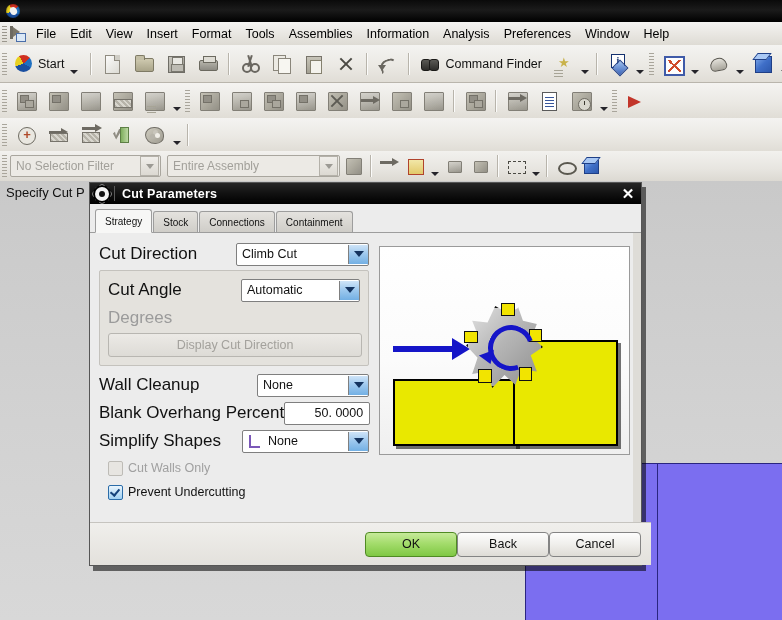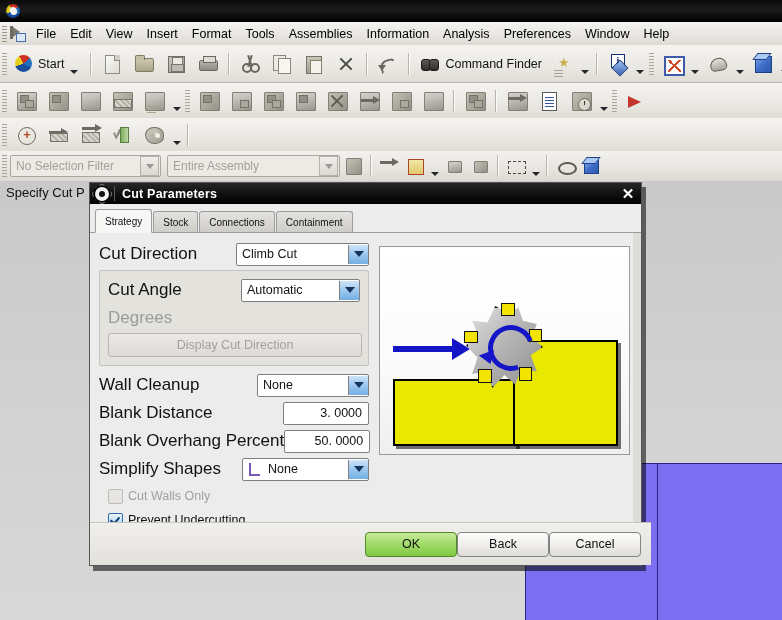--- a/index.html
+++ b/index.html
@@ -1025,24 +1025,20 @@
         <div class="row">
           <span class="lbl">Wall Cleanup</span>
           <span class="combo" style="width:88px">
             <span class="txt">None</span>
             <span class="btn">
                 <i></i>
               </span>
           </span>
         </div>
 
-        <div class="row">
-          <span class="lbl">Blank Distance</span>
-          <span class="field" style="width:72px">3. 0000</span>
-        </div>
 
         <div class="row">
           <span class="lbl">Blank Overhang Percent</span>
           <span class="field" style="width:72px">50. 0000</span>
         </div>
 
         <div class="row">
           <span class="lbl">Simplify Shapes</span>
           <span class="combo" style="width:125px">
             <span class="preicon"></span>

